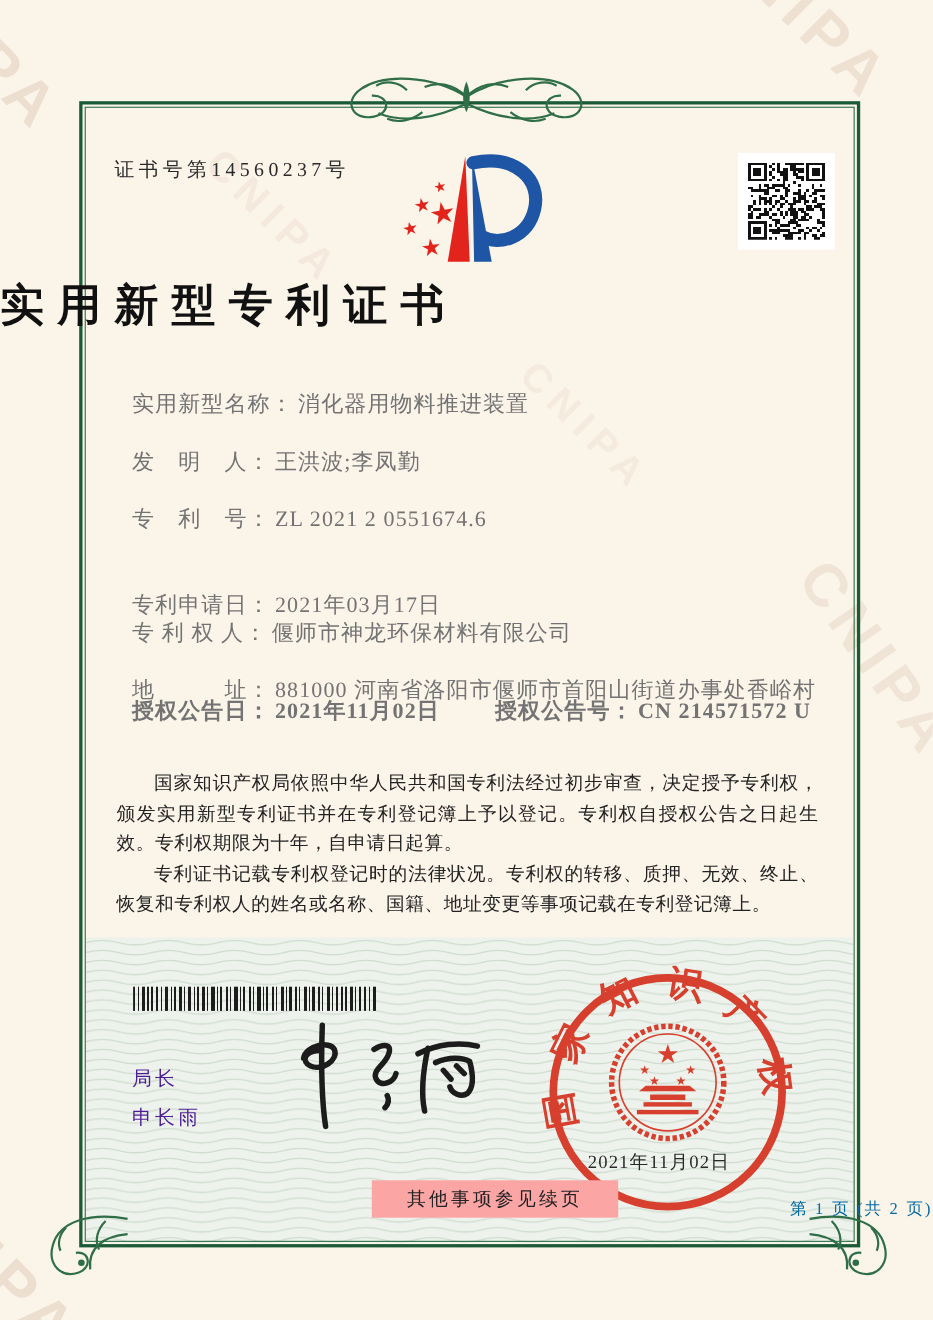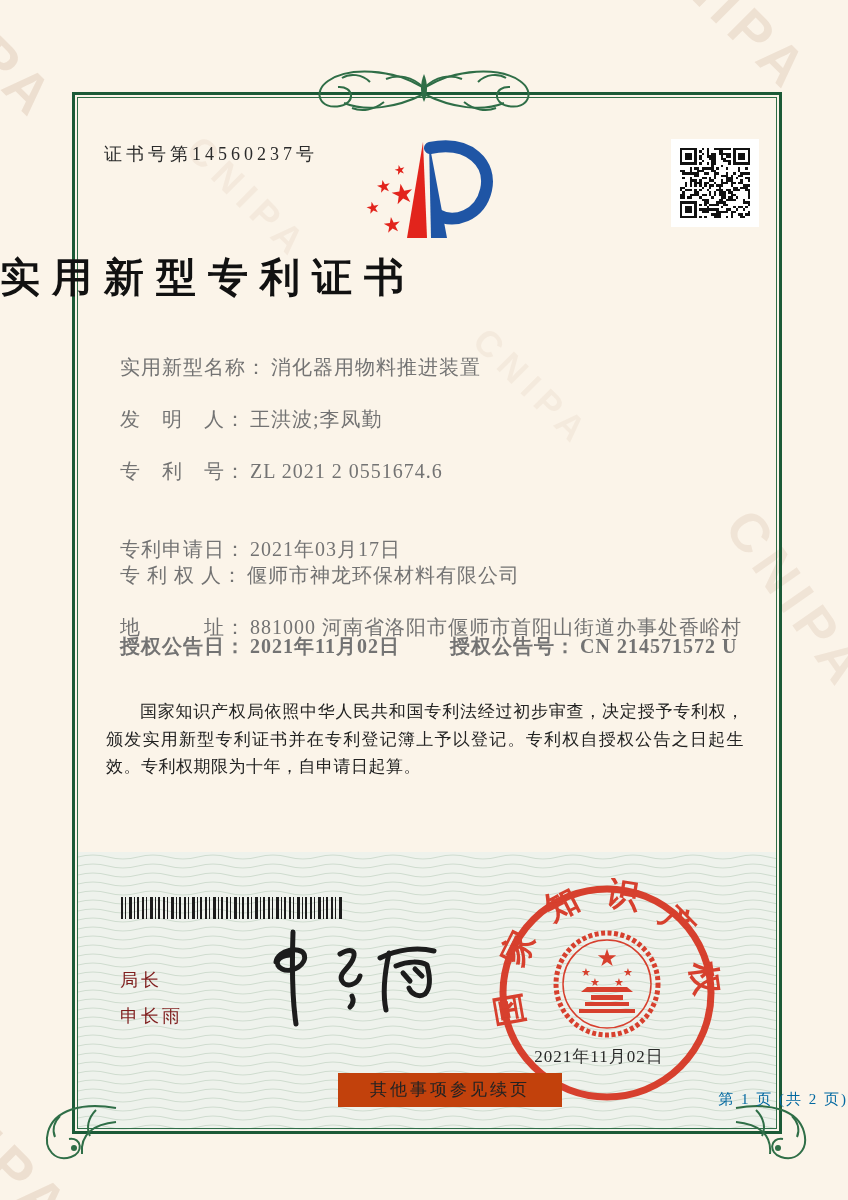--- a/index.html
+++ b/index.html
@@ -35,28 +35,28 @@
   .paras p{margin:0;text-indent:2em;letter-spacing:0.5px;}
 
   .barcode{position:absolute;left:121px;top:897px;width:222px;height:22px;
     background:repeating-linear-gradient(90deg,
       #1c1c1c 0 2px,transparent 2px 4px,
       #1c1c1c 4px 5px,transparent 5px 8px,
       #1c1c1c 8px 11px,transparent 11px 13px,
       #1c1c1c 13px 14px,transparent 14px 16px,
       #1c1c1c 16px 18px,transparent 18px 21px);}
 
-  .director{position:absolute;left:120px;top:962px;font-size:18px;line-height:36px;color:#7f1d1d;letter-spacing:3px;}
+  .director{position:absolute;left:120px;top:962px;font-size:18px;line-height:36px;color:#4c1d95;letter-spacing:3px;}
   .signature{position:absolute;left:248px;top:922px;}
 
   .seal{position:absolute;left:492px;top:878px;opacity:.93;}
 
   .page-info{position:absolute;left:0;right:0;top:1090px;text-align:right;font-size:15px;
              letter-spacing:2px;color:#0369a1;}
-  .cont-box{position:absolute;left:338px;top:1073px;width:224px;height:34px;background:#c2410c;
+  .cont-box{position:absolute;left:338px;top:1073px;width:224px;height:34px;background:#fca5a5;
             text-align:center;line-height:34px;font-size:17px;letter-spacing:3px;color:#222;}
 
   .orn-top{position:absolute;left:274px;top:58px;}
   .orn-bl{position:absolute;left:36px;top:1096px;}
   .orn-br{position:absolute;left:732px;top:1096px;transform:scaleX(-1);}
 </style>
 </head>
 <body>
 
 <div class="page">
@@ -455,20 +455,21 @@
   </div>
   <div class="row" style="top:633px;width:640px;font-weight:bold;">
     <span class="lab">授权公告日：</span><span class="val">2021年11月02日</span>
     <span class="grant-no">
       <span class="lab">授权公告号：</span><span class="val">CN 214571572 U</span>
     </span>
   </div>
 
   <div class="paras">
     <p>国家知识产权局依照中华人民共和国专利法经过初步审查，决定授予专利权，颁发实用新型专利证书并在专利登记簿上予以登记。专利权自授权公告之日起生效。专利权期限为十年，自申请日起算。</p>
+    <p>专利证书记载专利权登记时的法律状况。专利权的转移、质押、无效、终止、恢复和专利权人的姓名或名称、国籍、地址变更等事项记载在专利登记簿上。</p>
   </div>
 
   <div class="barcode"></div>
 
   <div class="director">
     <div>局长</div>
     <div>申长雨</div>
   </div>
 
   <svg class="signature" width="200" height="112" viewBox="0 0 200 112">

